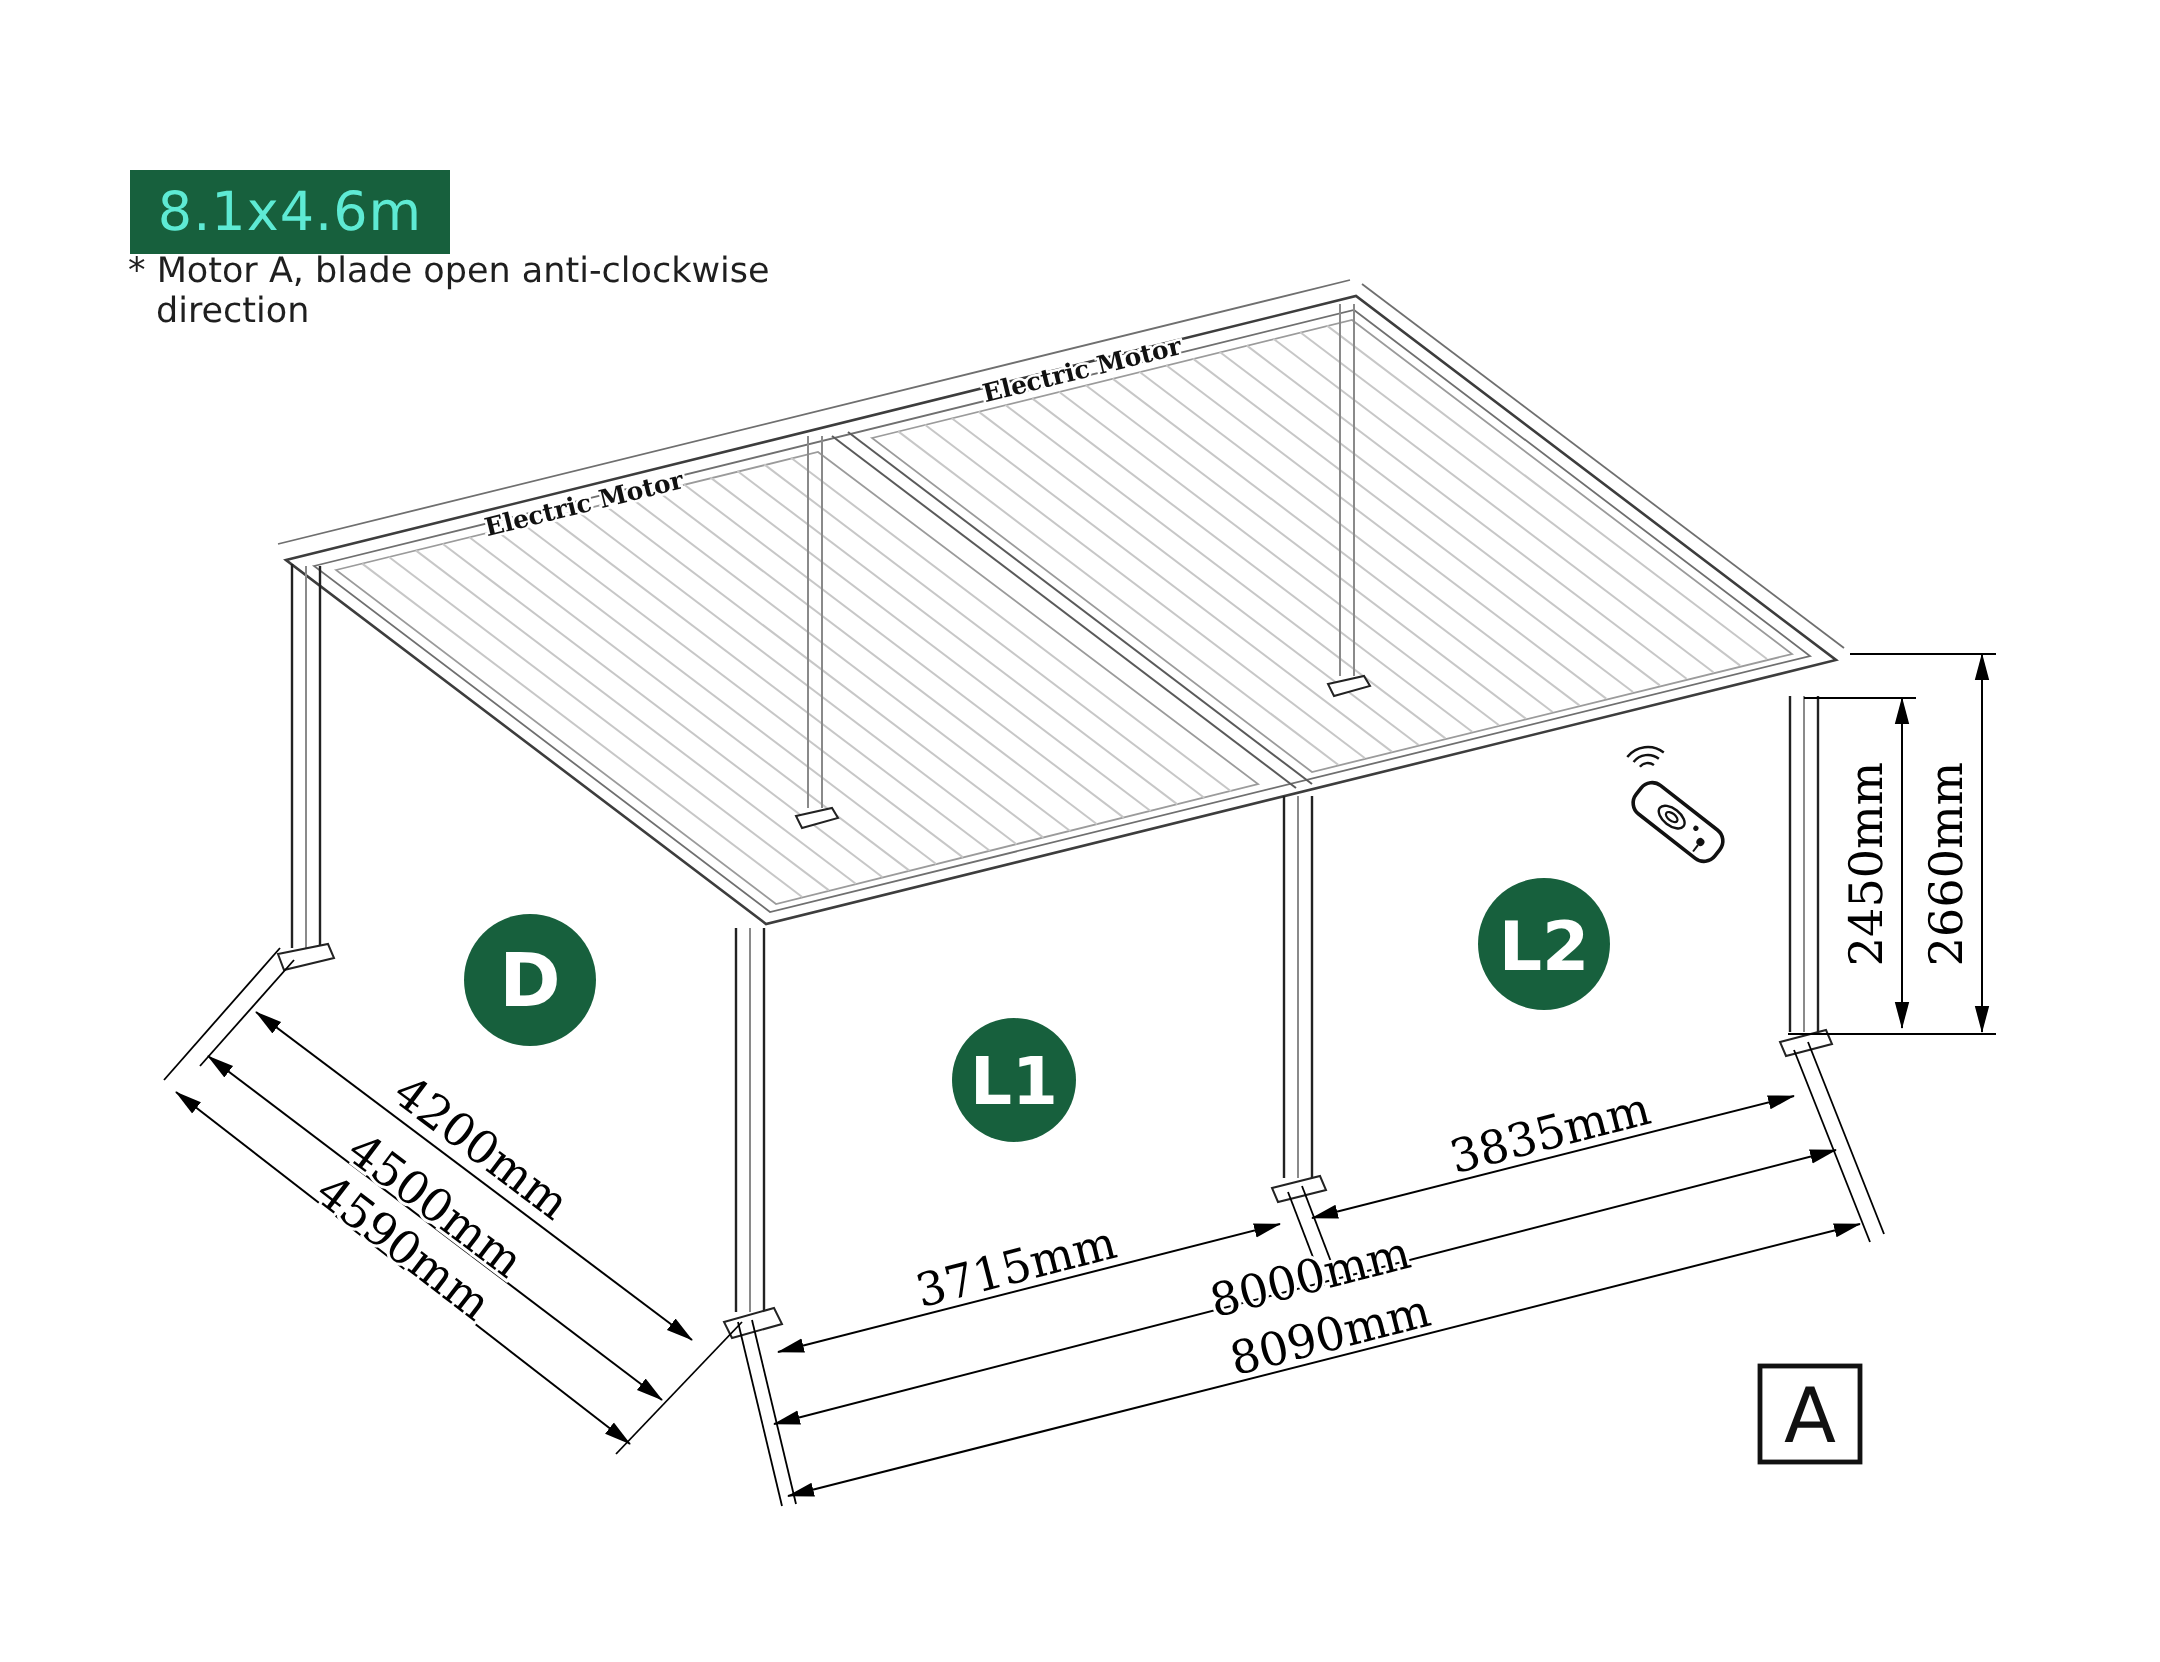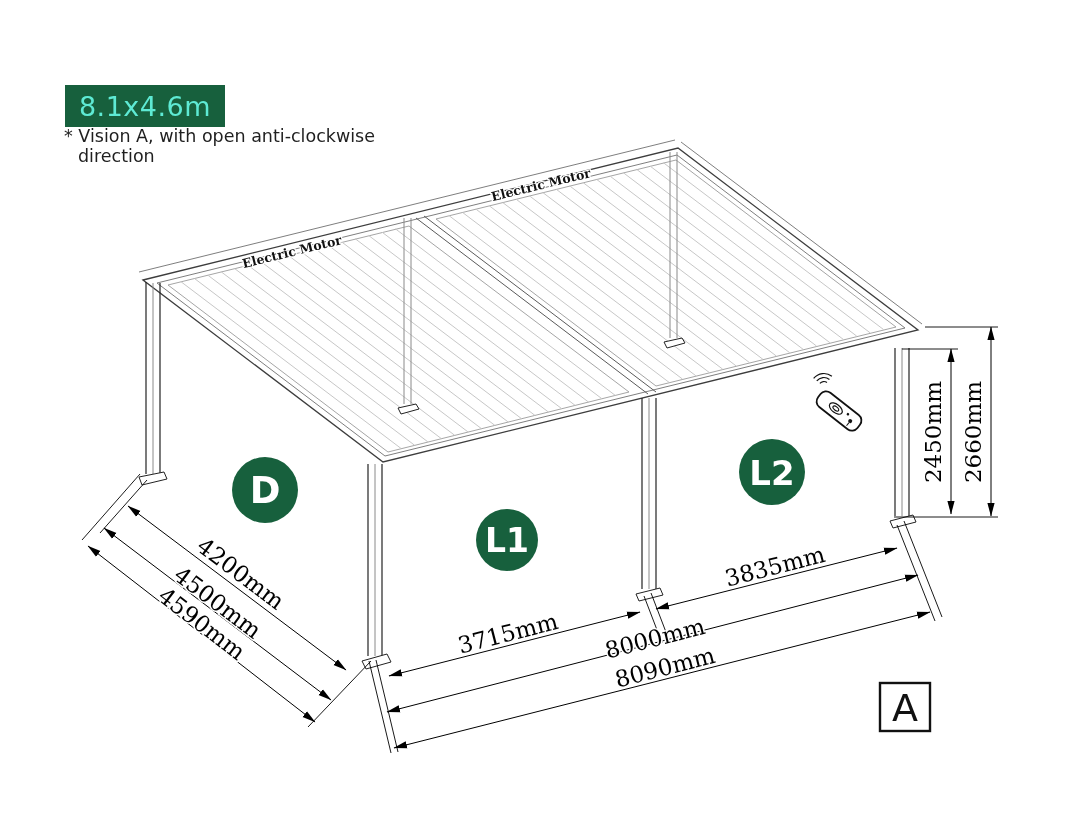--- a/index.html
+++ b/index.html
@@ -47,21 +47,21 @@
   .remote{stroke:#111111;fill:none;}
 </style>
 </head>
 <body>
 
 <div class="stage">
 
   <div class="size-badge" style="background: rgb(23, 96, 61);">8.1x4.6m</div>
 
   <div class="notes">
-    <div class="note">* Vision A, with open anti-clockwise direction</div>
+    <div class="note">* Motor A, blade open anti-clockwise direction</div>
   </div>
 
   <svg class="drawing" width="1080" height="831" viewBox="0 0 1080 831">
     <defs>
       <marker id="arr" markerUnits="userSpaceOnUse" markerWidth="14" markerHeight="10" viewBox="0 0 14 10" refX="13" refY="5" orient="auto-start-reverse">
         <path d="M13.5,5 L0,1.4 L0,8.6 Z" fill="#000"></path>
       </marker>
     </defs>
 
     <g>

